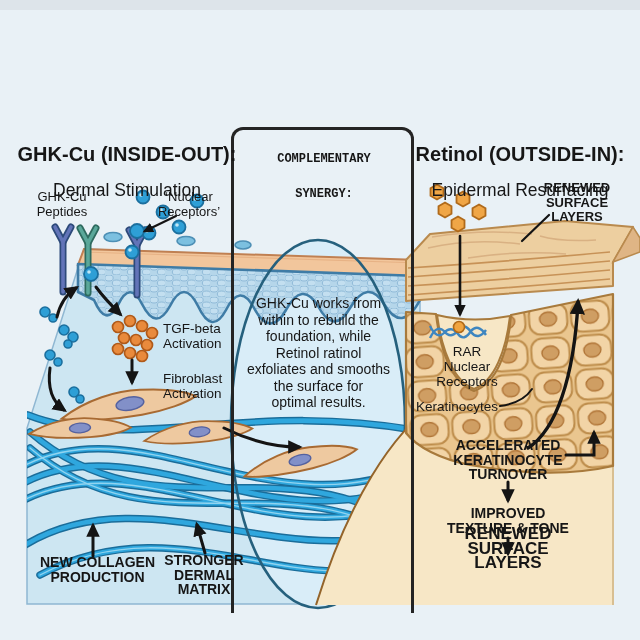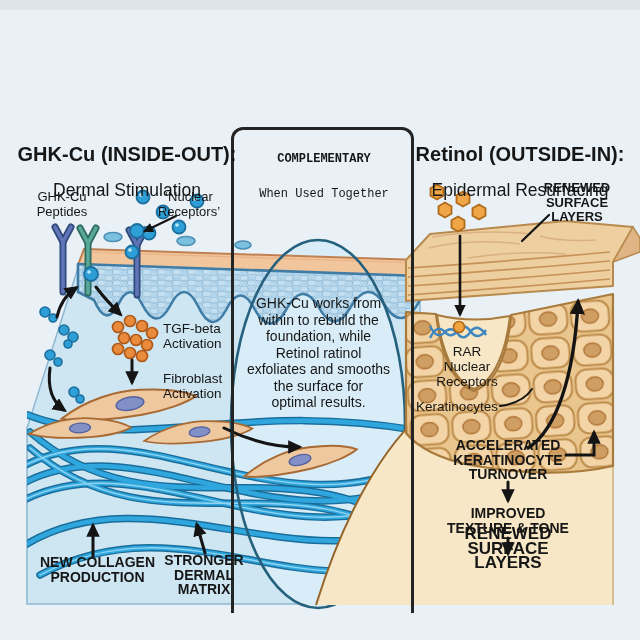--- a/index.html
+++ b/index.html
@@ -282,21 +282,21 @@
 </div>
 
 <div class="lbl" style="left:10px;top:129px;width:234px;">
   <div class="hdr1">GHK-Cu (INSIDE-OUT):</div>
   <div class="hdr2">Dermal Stimulation</div>
 </div>
 
 <div id="synergy-box"></div>
 <div class="lbl" id="synergy-head">
   <div class="b">COMPLEMENTARY</div>
-  <div>When Used Together</div>
+  <div class="b">SYNERGY:</div>
 </div>
 <div class="lbl" id="synergy-body">GHK-Cu works from
 within to rebuild the
 foundation, while
 Retinol ratinol
 exfoliates and smooths
 the surface for
 optimal results.</div>
 
 <div class="lbl" style="left:412px;top:129px;width:216px;">

